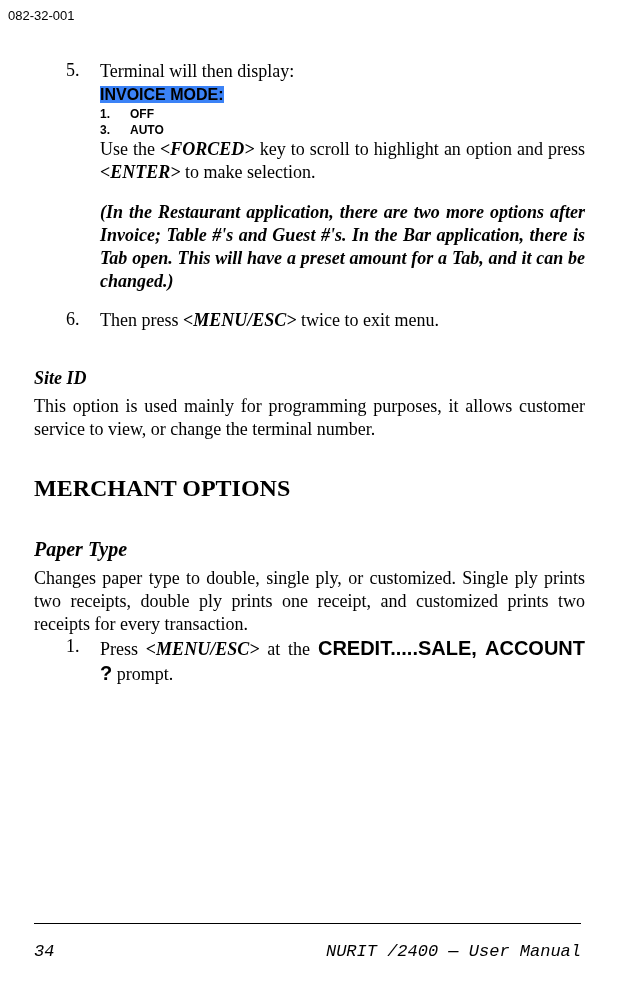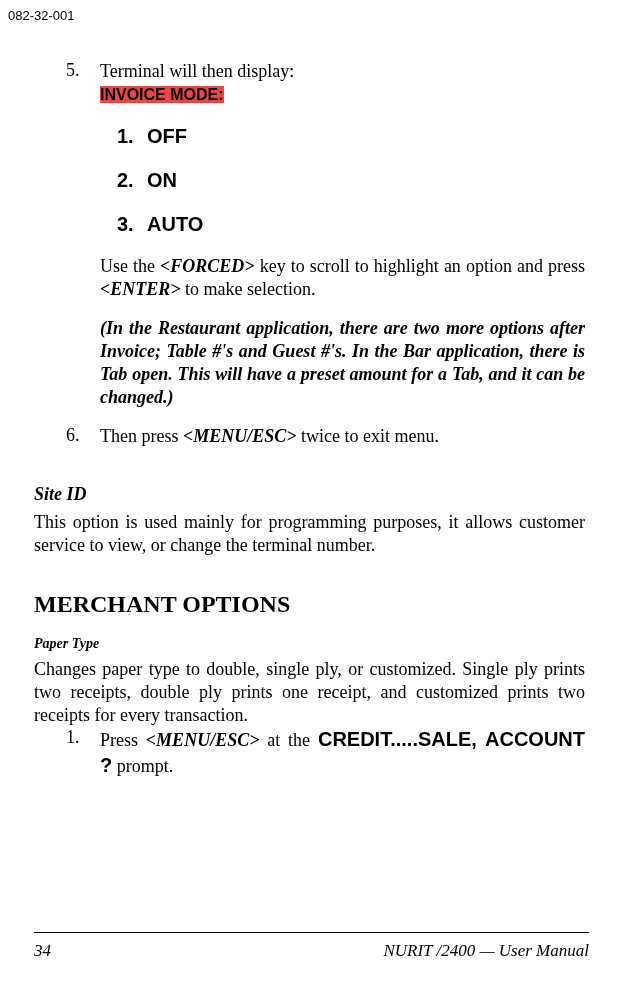--- a/index.html
+++ b/index.html
@@ -3,50 +3,49 @@
   <meta charset="utf-8">
   <style>
     * { box-sizing: border-box; margin: 0; padding: 0; }
     html, body { width: 627px; height: 981px; background: #fff; font-family: 'Times New Roman', Times, serif; color: #000; }
     .page { width: 627px; height: 981px; position: relative; padding: 18px 34px 20px 34px; }
     .doc-id { font-family: Arial, Helvetica, sans-serif; font-size: 13px; position: absolute; top: 8px; left: 8px; }
     .content { margin-top: 42px; padding-left: 32px; padding-right: 8px; }
     .list-item { display: flex; margin-bottom: 0; }
     .list-num { width: 34px; flex-shrink: 0; font-size: 18px; }
     .list-body { flex: 1; font-size: 18px; line-height: 1.28; text-align: justify; }
-    .invoice-mode { font-family: Arial, Helvetica, sans-serif; font-weight: bold; background: #ef4444; display: inline; font-size: 16px; }
-    .menu-line { font-family: Arial, Helvetica, sans-serif; font-weight: bold; font-size: 20px; line-height: 1.35; margin: 17px; }
+    .invoice-mode { font-family: Arial, Helvetica, sans-serif; font-weight: bold; background: #3b82f6; display: inline; font-size: 16px; }
+    .menu-line { font-family: Arial, Helvetica, sans-serif; font-weight: bold; font-size: 12px; line-height: 1.35; margin: 0; }
     .menu-num { display:inline-block; width: 30px; }
     .bold-italic { font-style: italic; font-weight: bold; }
     .arial-bold { font-family: Arial, Helvetica, sans-serif; font-weight: bold; font-size: 20px; margin-top: 11px; }
     .sub-block { margin-top: 16px; text-align: justify; }
     .section-h3 { font-style: italic; font-weight: bold; font-size: 18px; margin-top: 36px; margin-left: -32px; }
     .section-p { font-size: 18px; text-align: justify; margin-top: 6px; margin-left: -32px; line-height: 1.28; }
     .section-h2 { font-weight: bold; font-size: 24px; margin-top: 34px; margin-left: -32px; }
     .section-p2 { font-size: 18px; text-align: justify; margin-top: 4px; margin-left: -32px; line-height: 1.28; }
-    .paper-h3 { font-style: italic; font-weight: bold; font-size: 14px; margin-top: 18px; margin-left: -32px; }
+    .paper-h3 { font-style: italic; font-weight: bold; font-size: 20px; margin-top: 36px; margin-left: -32px; }
     .paper-p { font-size: 18px; text-align: justify; margin-top: 6px; margin-left: -32px; line-height: 1.28; }
-    .footer { position: absolute; bottom: 20px; left: 34px; right: 38px; border-top: 1.5px solid #000; padding-top: 8px; display: flex; justify-content: space-between; font-style: italic; font-size: 17px; }
+    .footer { position: absolute; bottom: 20px; left: 34px; right: 46px; border-top: 1.5px solid #000; padding-top: 18px; display: flex; justify-content: space-between; font-style: italic; font-size: 17px; font-family: Liberation Mono, monospace; }
     .ws-pre { white-space: pre; }
   </style>
 </head>
 <body>
 
 <div class="page">
   <div class="doc-id">082-32-001</div>
 
   <div class="content">
 
     <div class="list-item">
       <div class="list-num">5.</div>
       <div class="list-body">
         <span>Terminal will then display:</span><br>
         <span class="invoice-mode">INVOICE MODE:</span><br>
         <div class="menu-line"><span class="menu-num">1.</span><span>OFF</span></div>
-        <div class="menu-line"><span class="menu-num">2.</span><span>ON</span></div>
         <div class="menu-line"><span class="menu-num">3.</span><span>AUTO</span></div>
         <span>Use the </span><span class="bold-italic">&lt;FORCED&gt;</span><span> key to scroll to highlight an option and press </span><span class="bold-italic">&lt;ENTER&gt;</span><span> to make selection.</span>
         <div class="sub-block bold-italic">(In the Restaurant application, there are two more options after Invoice; Table #'s and Guest #'s.  In the Bar application, there is Tab open.  This will have a preset amount for a Tab, and it can be changed.)</div>
       </div>
     </div>
 
     <div class="list-item" style="margin-top:16px;">
       <div class="list-num">6.</div>
       <div class="list-body">
         <span>Then press </span><span class="bold-italic">&lt;MENU/ESC&gt;</span><span> twice to exit menu.</span>

